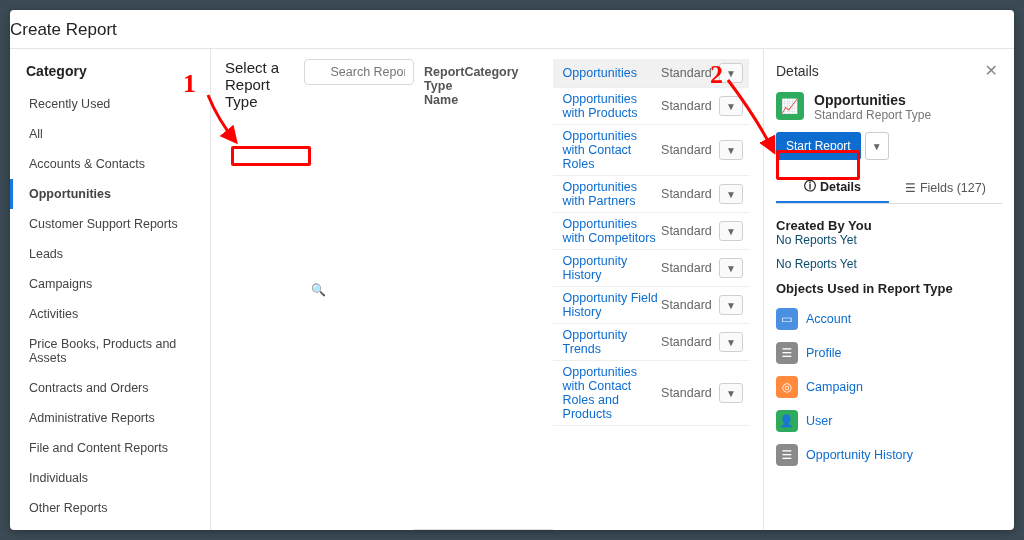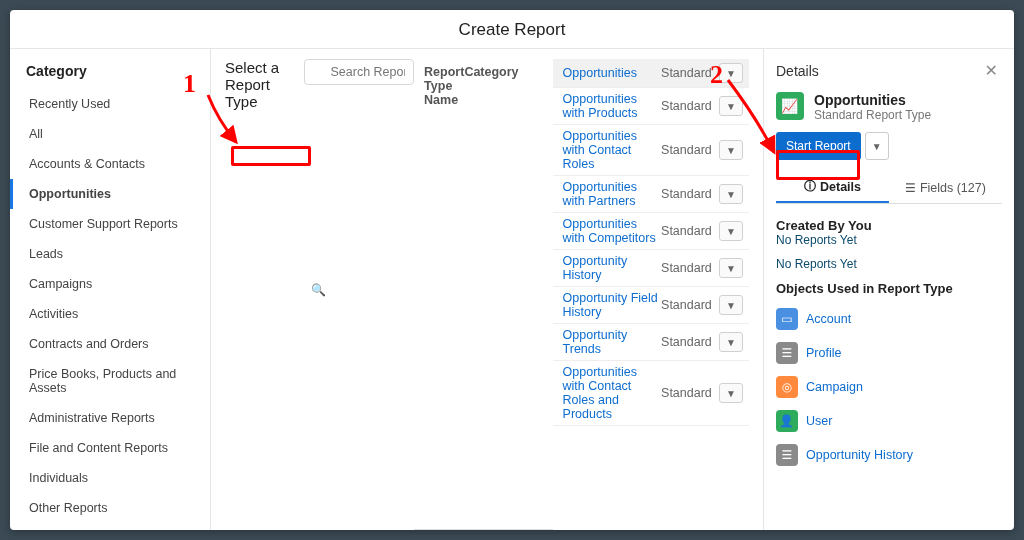--- a/index.html
+++ b/index.html
@@ -16,21 +16,21 @@
     background: #fff;
     margin: 10px;
     border-radius: 4px;
     height: 520px;
     display: flex;
     flex-direction: column;
     box-shadow: 0 2px 8px rgba(0,0,0,0.3);
     position: relative;
   }
   .modal-header {
-    text-align: center;
+    text-align: left;
     padding: 10px 0 8px;
     font-size: 17px;
     color: #222;
     border-bottom: 1px solid #e5e5e5;
   }
   .modal-body {
     display: flex;
     flex: 1;
     min-height: 0;
   }
@@ -209,22 +209,22 @@
       <div class="sidebar-title">Category</div>
       <div id="sidebar-list">
           <div class="sidebar-item">Recently Used</div>
           <div class="sidebar-item">All</div>
           <div class="sidebar-item">Accounts &amp; Contacts</div>
           <div class="sidebar-item selected">Opportunities</div>
           <div class="sidebar-item">Customer Support Reports</div>
           <div class="sidebar-item">Leads</div>
           <div class="sidebar-item">Campaigns</div>
           <div class="sidebar-item">Activities</div>
+          <div class="sidebar-item">Price Books, Products and Assets</div>
           <div class="sidebar-item">Contracts and Orders</div>
-          <div class="sidebar-item">Price Books, Products and Assets</div>
           <div class="sidebar-item">Administrative Reports</div>
           <div class="sidebar-item">File and Content Reports</div>
           <div class="sidebar-item">Individuals</div>
           <div class="sidebar-item">Other Reports</div>
           <div class="sidebar-item">Hidden Report Types</div>
         </div>
     </div>
 
     <div class="main">
       <div class="main-title">Select a Report Type</div>

